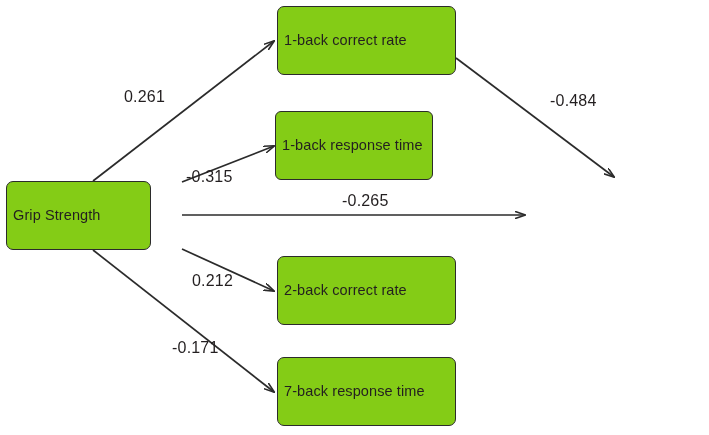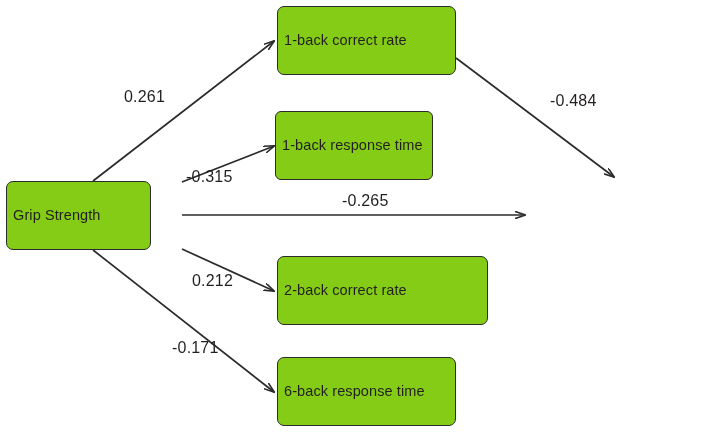--- a/index.html
+++ b/index.html
@@ -85,26 +85,26 @@
   </div>
 
   <div class="node-box" style="left:277px; top:6px; width:179px; height:69px;">
     <span class="node-label">1-back correct rate</span>
   </div>
 
   <div class="node-box" style="left:275px; top:111px; width:158px; height:69px;border-radius:6px;">
     <span class="node-label">1-back response time</span>
   </div>
 
-  <div class="node-box" style="left:277px; top:256px; width:211px; height:69px;">
+  <div class="node-box" style="left:277px; top:256px; width:179px; height:69px;">
     <span class="node-label">2-back correct rate</span>
   </div>
 
   <div class="node-box" style="left:277px; top:357px; width:179px; height:69px;">
-    <span class="node-label">6-back response time</span>
+    <span class="node-label">7-back response time</span>
   </div>
 
 
   <div class="edge-label" style="left:124px; top:88px;">0.261</div>
 
   <div class="edge-label" style="left:186px; top:140px;margin-top:28px;">-0.315</div>
 
   <div class="edge-label" style="left:342px; top:192px;">-0.265</div>
 
   <div class="edge-label" style="left:192px; top:272px;">0.212</div>

